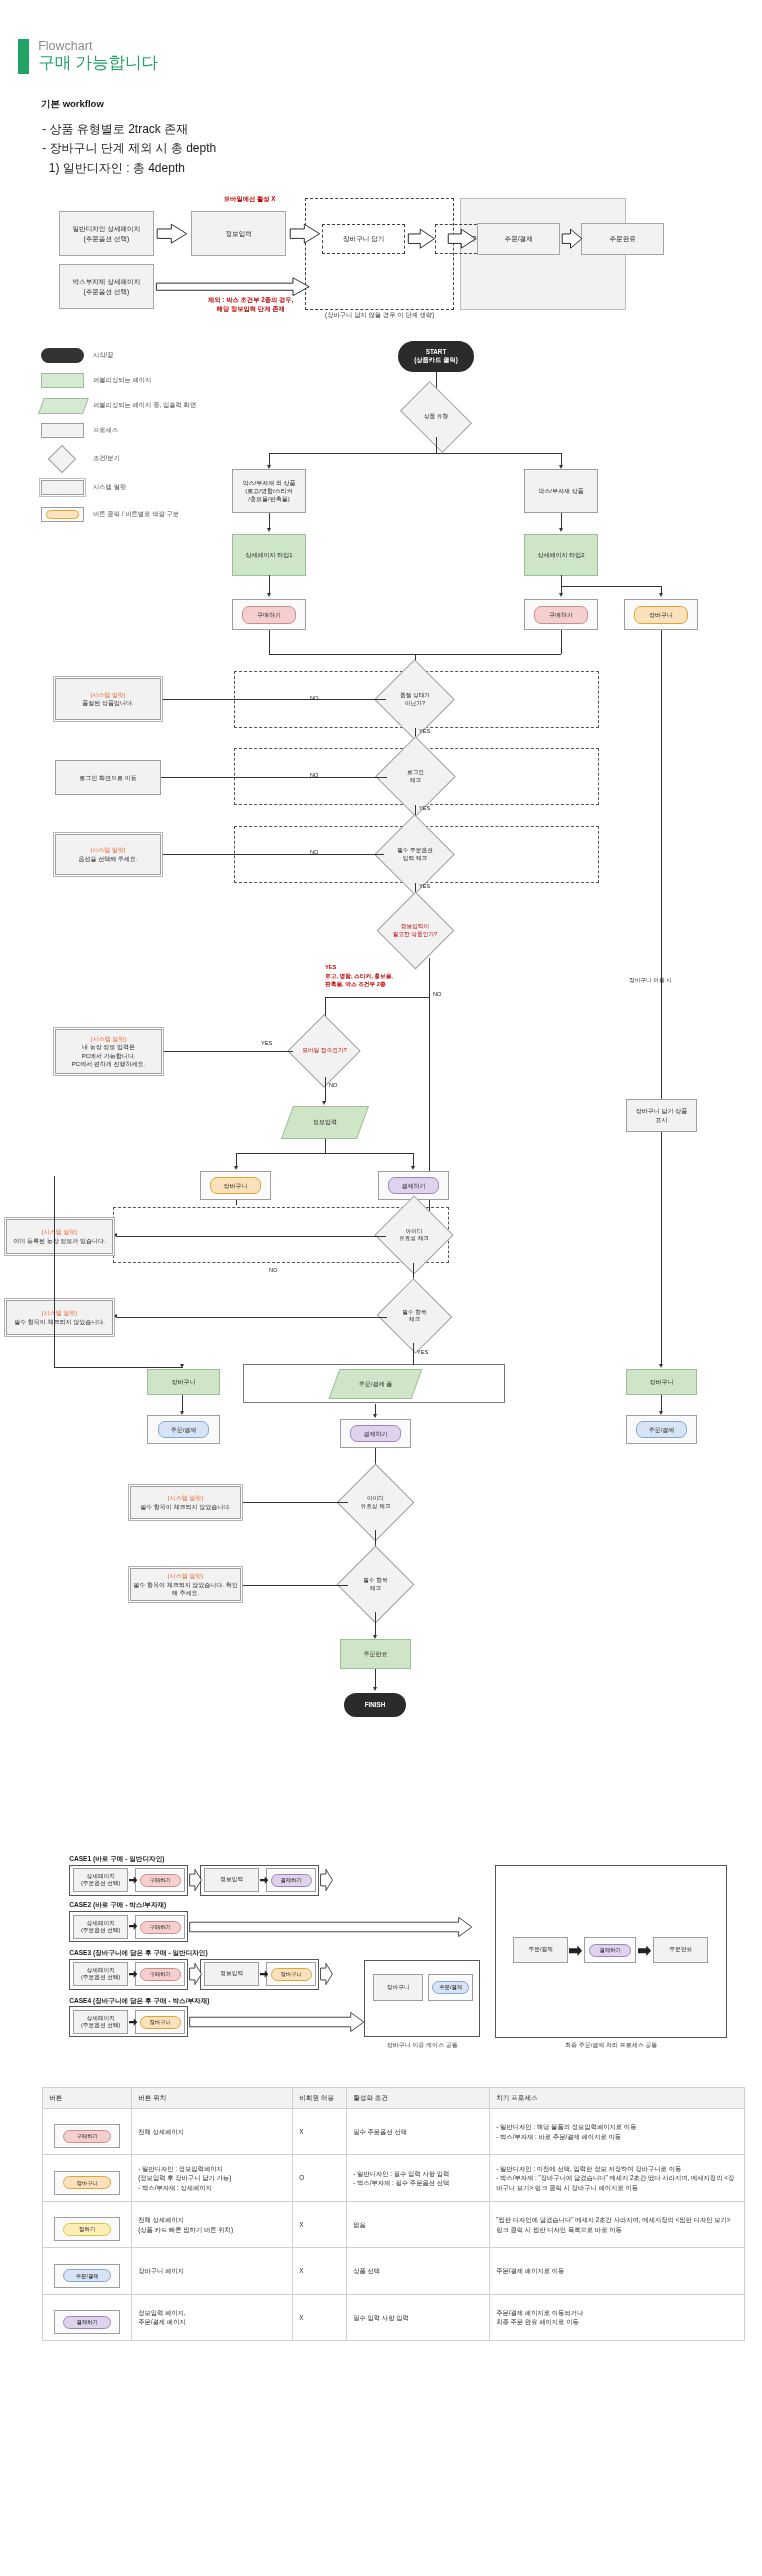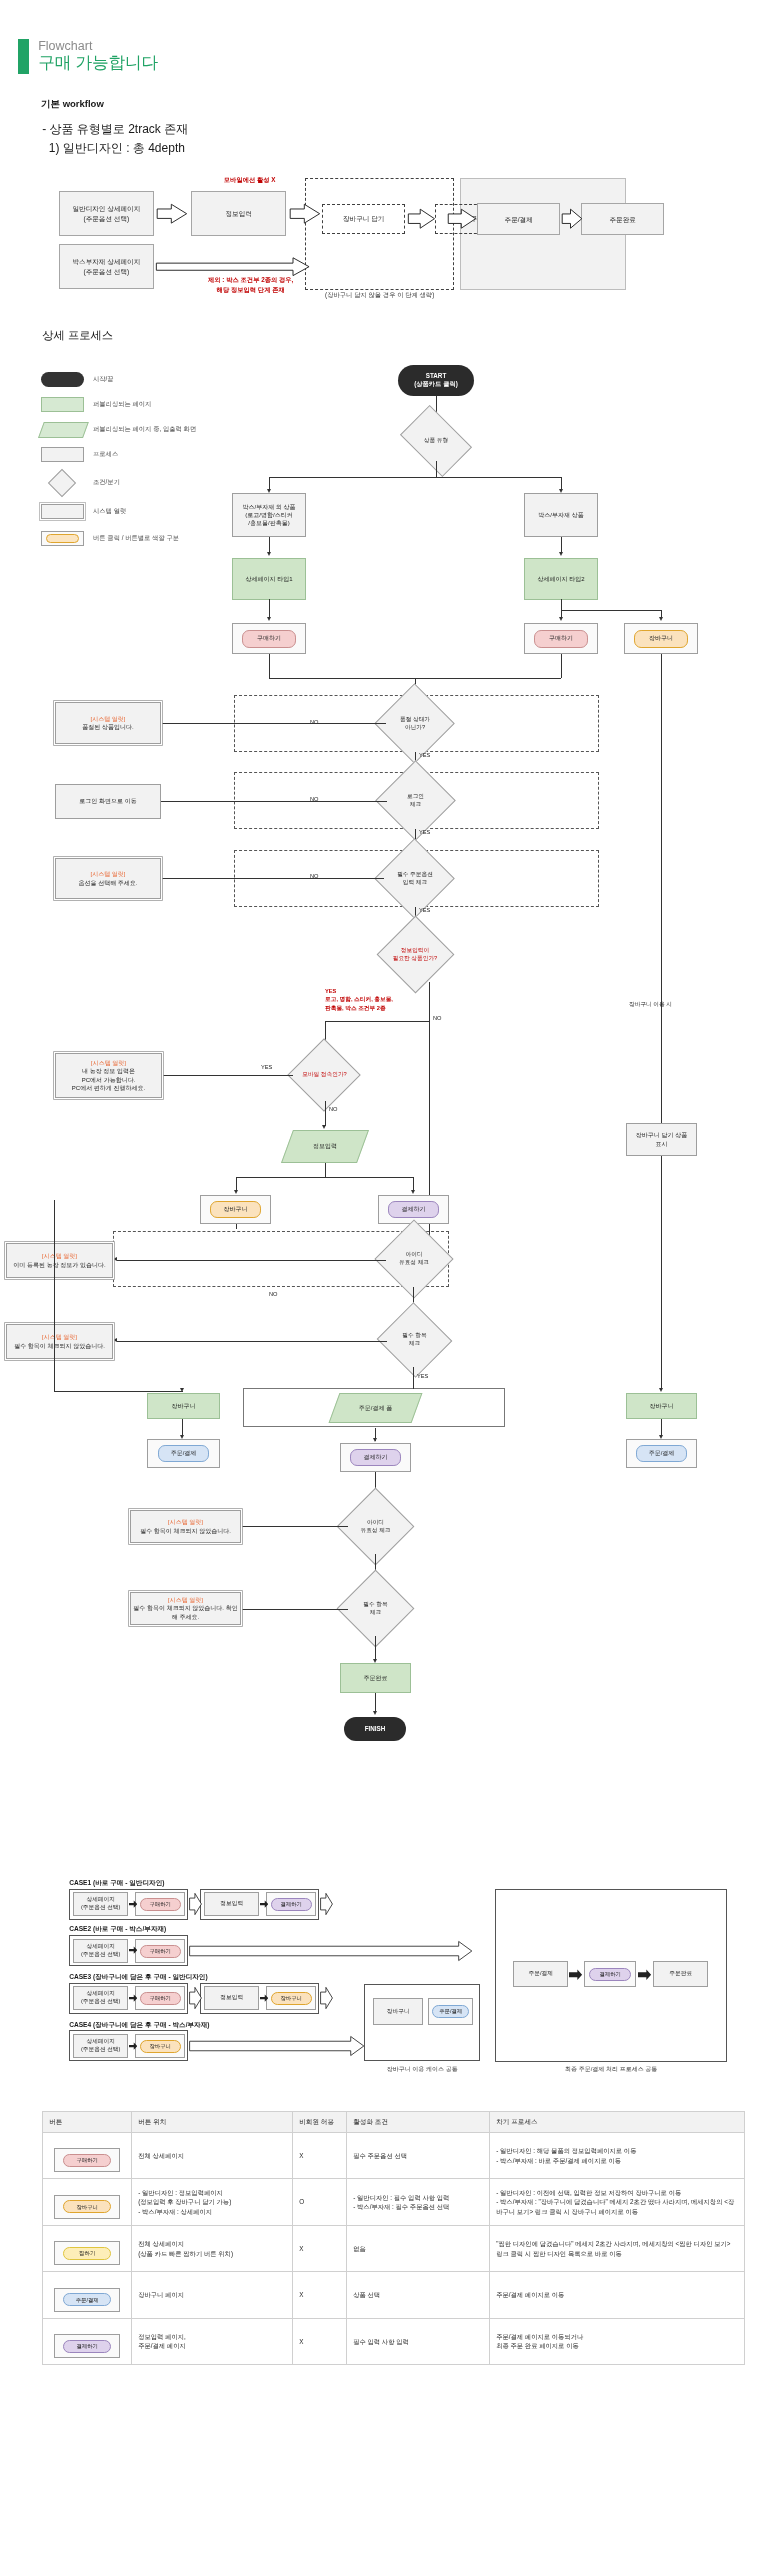--- a/index.html
+++ b/index.html
@@ -131,20 +131,21 @@
     <div class="htext">
       <div class="kicker">Flowchart</div>
       <div class="title">구매 가능합니다</div>
     </div>
   </div>
 
   <div class="section">
     <div class="sec-title">기본 workflow</div>
     <div class="bullets">
       <div>- 상품 유형별로 2track 존재</div>
+      <div>- 장바구니 단계 제외 시 총 depth</div>
       <div>  1) 일반디자인 : 총 4depth</div>
     </div>
 
     <div class="wf-wrap">
 
       <div class="wf-group-dash" style="left:263px; top:4.8px; width:149px; height:112px;"></div>
 
       <div class="wf-group-grey" style="left:418px; top:4.8px; width:166px; height:112px;"></div>
 
       <div class="wf-note" style="left:154px; top:1.2px; width:107px;">모바일에선 활성 X</div>
@@ -180,23 +181,20 @@
       <svg class="fat-arrow" style="left:113px; top:83px;" width="156" height="21.4" viewBox="0 0 262 36">
         <path d="M2,12 L232,12 L232,3 L259,18 L232,33 L232,24 L2,24 Z" fill="#fff" stroke="#222" stroke-width="1.6"></path>
       </svg>
 
       <div class="wf-note" style="left:143px; top:102px; width:131px;">제외 : 박스 조건부 2종의 경우,
 해당 정보입력 단계 존재</div>
       <div class="wf-cap" style="left:263px; top:118px; width:149px;">(장바구니 담지 않을 경우 이 단계 생략)</div>
     </div>
   </div>
 
-  <div class="section">
-    <div class="sec-title-plain">상세 프로세스</div>
-  </div>
 
   <div style="position:relative; width:763px; height:1525px;">
 
     <div class="legend" style="top:13px;">
       <div class="legend-row">
         <div class="legend-shape">
             <div class="sh-terminator"></div>
           </div>
         <div class="legend-label">시작/끝</div>
       </div>

